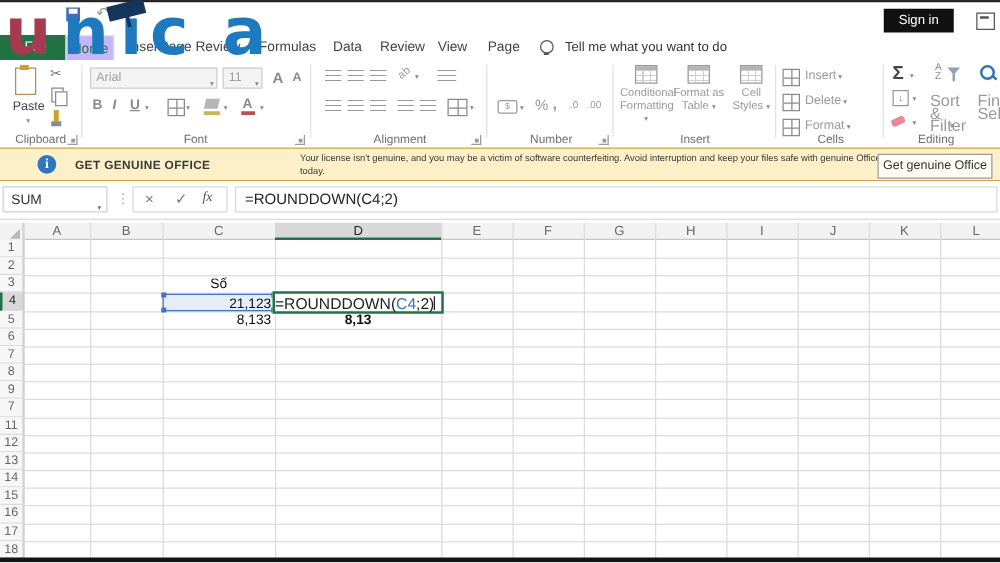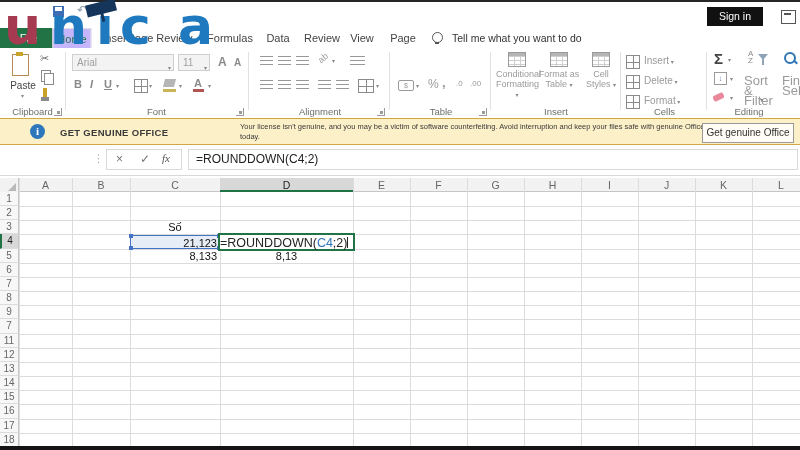--- a/index.html
+++ b/index.html
@@ -225,21 +225,21 @@
     </div>
     <div class="gdiv" style="left:389px;"></div>
 
     <div class="grp" style="left:392px;width:98px;">
       <div class="ic-money" style="left:6px;top:32px;">$</div>
       <div class="abs dd" style="left:24px;top:34px;">▾</div>
       <div class="abs gray" style="left:36px;top:29px;font-size:12px;">%</div>
       <div class="abs gray" style="left:50px;top:27px;font-size:13px;font-weight:bold;">,</div>
       <div class="abs gray" style="left:64px;top:31px;font-size:8px;">.0</div>
       <div class="abs gray" style="left:78px;top:31px;font-size:8px;">.00</div>
-      <div class="grp-label">Table</div>
+      <div class="grp-label">Number</div>
       <div class="launcher"></div>
     </div>
     <div class="gdiv" style="left:490px;"></div>
 
     <div class="grp" style="left:492px;width:128px;">
       <div id="stylebtns">
           <div class="stylebtn" style="left: 4px;">
             <div class="mini-table ic"></div>
             <div class="lbl">Conditional Formatting <span class="dd">▾</span></div>
           </div>
@@ -287,20 +287,24 @@
     <div class="ginfo">i</div>
     <div class="gbadge">GET GENUINE OFFICE</div>
     <div class="gmsg">
       <span>Your license isn't genuine, and you may be a victim of software counterfeiting. Avoid interruption and keep your files safe with genuine Office</span><br>
       <span>today.</span>
     </div>
     <div class="gbtn">Get genuine Office</div>
   </div>
 
   <div class="fbar">
+    <div class="namebox">
+      <span>SUM</span>
+      <span class="dd">▾</span>
+    </div>
     <div class="fdots">⋮</div>
     <div class="fbtns">
       <span class="fx-x">×</span>
       <span class="fx-ok">✓</span>
       <span class="fx-fx">fx</span>
     </div>
     <div class="finput">=ROUNDDOWN(C4;2)</div>
   </div>
 
   <div id="grid">
@@ -372,21 +376,21 @@
       <div class="rowhdr" style="top: 155.66px; height: 14.166px; line-height: 14.166px; border-bottom: 1px solid rgb(220, 220, 220); border-right: 1px solid rgb(198, 198, 198); background: rgb(247, 247, 247);">11</div>
       <div class="rowhdr" style="top: 169.826px; height: 14.166px; line-height: 14.166px; border-bottom: 1px solid rgb(220, 220, 220); border-right: 1px solid rgb(198, 198, 198); background: rgb(247, 247, 247);">12</div>
       <div class="rowhdr" style="top: 183.992px; height: 14.166px; line-height: 14.166px; border-bottom: 1px solid rgb(220, 220, 220); border-right: 1px solid rgb(198, 198, 198); background: rgb(247, 247, 247);">13</div>
       <div class="rowhdr" style="top: 198.158px; height: 14.166px; line-height: 14.166px; border-bottom: 1px solid rgb(220, 220, 220); border-right: 1px solid rgb(198, 198, 198); background: rgb(247, 247, 247);">14</div>
       <div class="rowhdr" style="top: 212.324px; height: 14.166px; line-height: 14.166px; border-bottom: 1px solid rgb(220, 220, 220); border-right: 1px solid rgb(198, 198, 198); background: rgb(247, 247, 247);">15</div>
       <div class="rowhdr" style="top: 226.49px; height: 14.166px; line-height: 14.166px; border-bottom: 1px solid rgb(220, 220, 220); border-right: 1px solid rgb(198, 198, 198); background: rgb(247, 247, 247);">16</div>
       <div class="rowhdr" style="top: 240.656px; height: 14.166px; line-height: 14.166px; border-bottom: 1px solid rgb(220, 220, 220); border-right: 1px solid rgb(198, 198, 198); background: rgb(247, 247, 247);">17</div>
       <div class="rowhdr" style="top: 254.822px; height: 14.166px; line-height: 14.166px; border-bottom: 1px solid rgb(220, 220, 220); border-right: 1px solid rgb(198, 198, 198); background: rgb(247, 247, 247);">18</div>
       <div class="cell" style="left: 130px; top: 42.332px; width: 90px; height: 14.166px; line-height: 14.166px; text-align: center; padding-right: 0px; padding-left: 0px; box-sizing: border-box;">Số</div>
       <div class="cell" style="left: 130px; top: 70.664px; width: 90px; height: 14.166px; line-height: 14.166px; text-align: right; padding-right: 3px; padding-left: 0px; box-sizing: border-box;">8,133</div>
-      <div class="cell" style="left: 220px; top: 70.664px; width: 133px; height: 14.166px; line-height: 14.166px; text-align: center; padding-right: 0px; padding-left: 0px; box-sizing: border-box;">8,13</div>
+      <div class="cell" style="left: 220px; top: 70.664px; width: 133px; height: 14.166px; line-height: 14.166px; text-align: center; padding-right: 0px; padding-left: 0px; box-sizing: border-box; font-weight: bold;">8,13</div>
     </div>
 
   <div class="bottombar"></div>
 
   <div class="logo">
     <span class="lg-u">u</span>
     <span class="lg-n">n</span>
     <span class="lg-i">ı</span>
     <span class="lg-c">c</span>
     <span class="lg-a">a</span>

